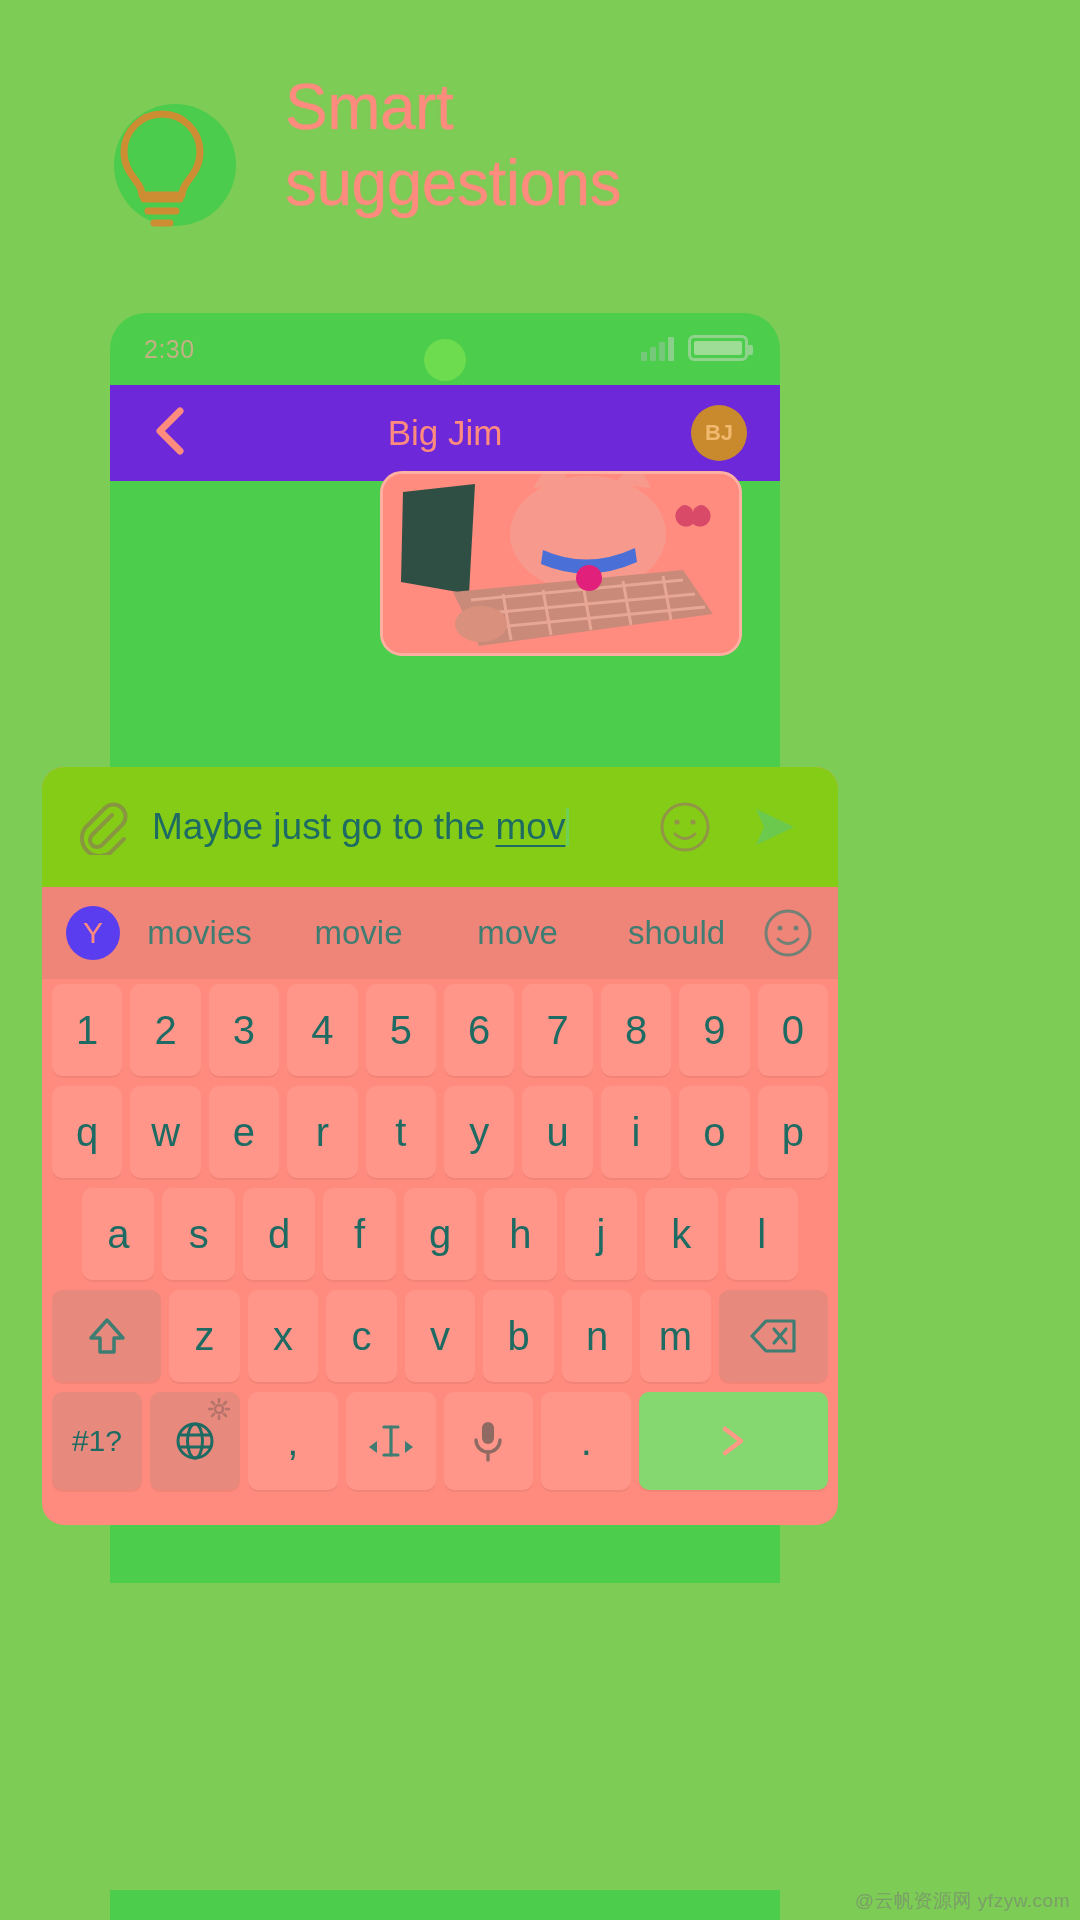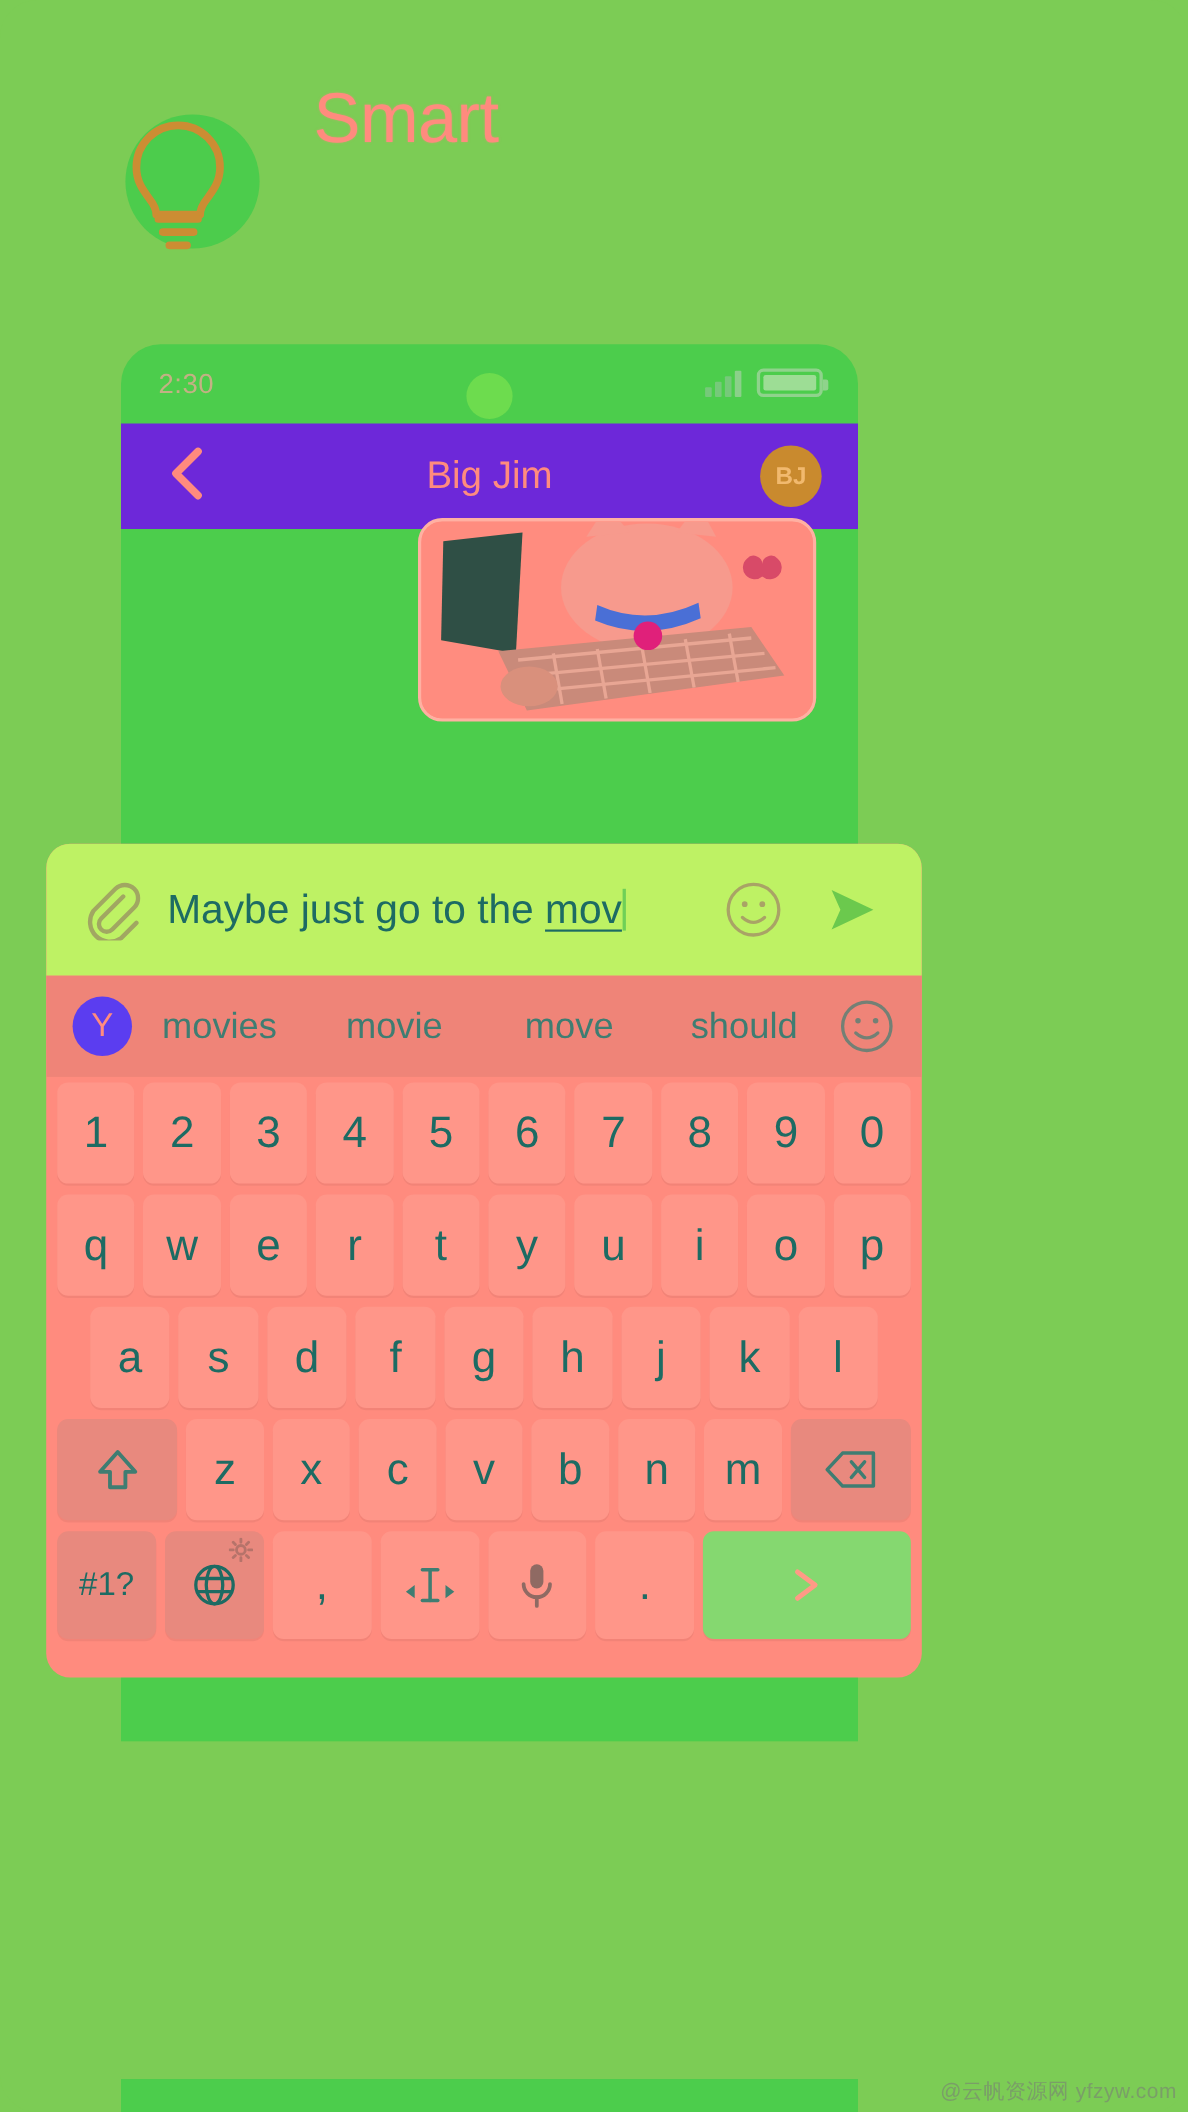--- a/index.html
+++ b/index.html
@@ -138,21 +138,21 @@
     background:#ff8b7e;
     border-radius:22px;
     overflow:hidden;
   }
 
   
   #inputrow {
     position:absolute; left:0; top:0; width:100%; height:120px;
     display:flex; align-items:center;
     padding:0 30px;
-    background:#bef264;
+    background:#84cc16;
   }
   #clip-icon { flex:0 0 auto; width:56px; height:56px; opacity:.55; }
   #input-text {
     flex:1 1 auto;
     margin-left:24px;
     color:#1d6b63;
     font-size:37px;
     white-space:nowrap;
     overflow:hidden;
   }
@@ -246,20 +246,21 @@
         <g fill="none" stroke="#cc8d33" stroke-width="7" stroke-linecap="round" stroke-linejoin="round">
           <path d="M64 16c-21 0-38 17-38 38 0 14 7 22 12 29 4 5 6 9 6 14h40c0-5 2-9 6-14 5-7 12-15 12-29 0-21-17-38-38-38z"></path>
           <path d="M46 101h36"></path>
           <path d="M50 113h28"></path>
           <path d="M56 125h16"></path>
         </g>
       </svg>
     </div>
     <div id="title">
       <span>Smart</span><br>
+      <span>suggestions</span>
     </div>
   </div>
 
   <div id="bottom-strip"></div>
   <div id="phone">
 
     <div id="statusbar">
       <span id="status-time">2:30</span>
       <div id="notch"></div>
       <div id="status-right">

